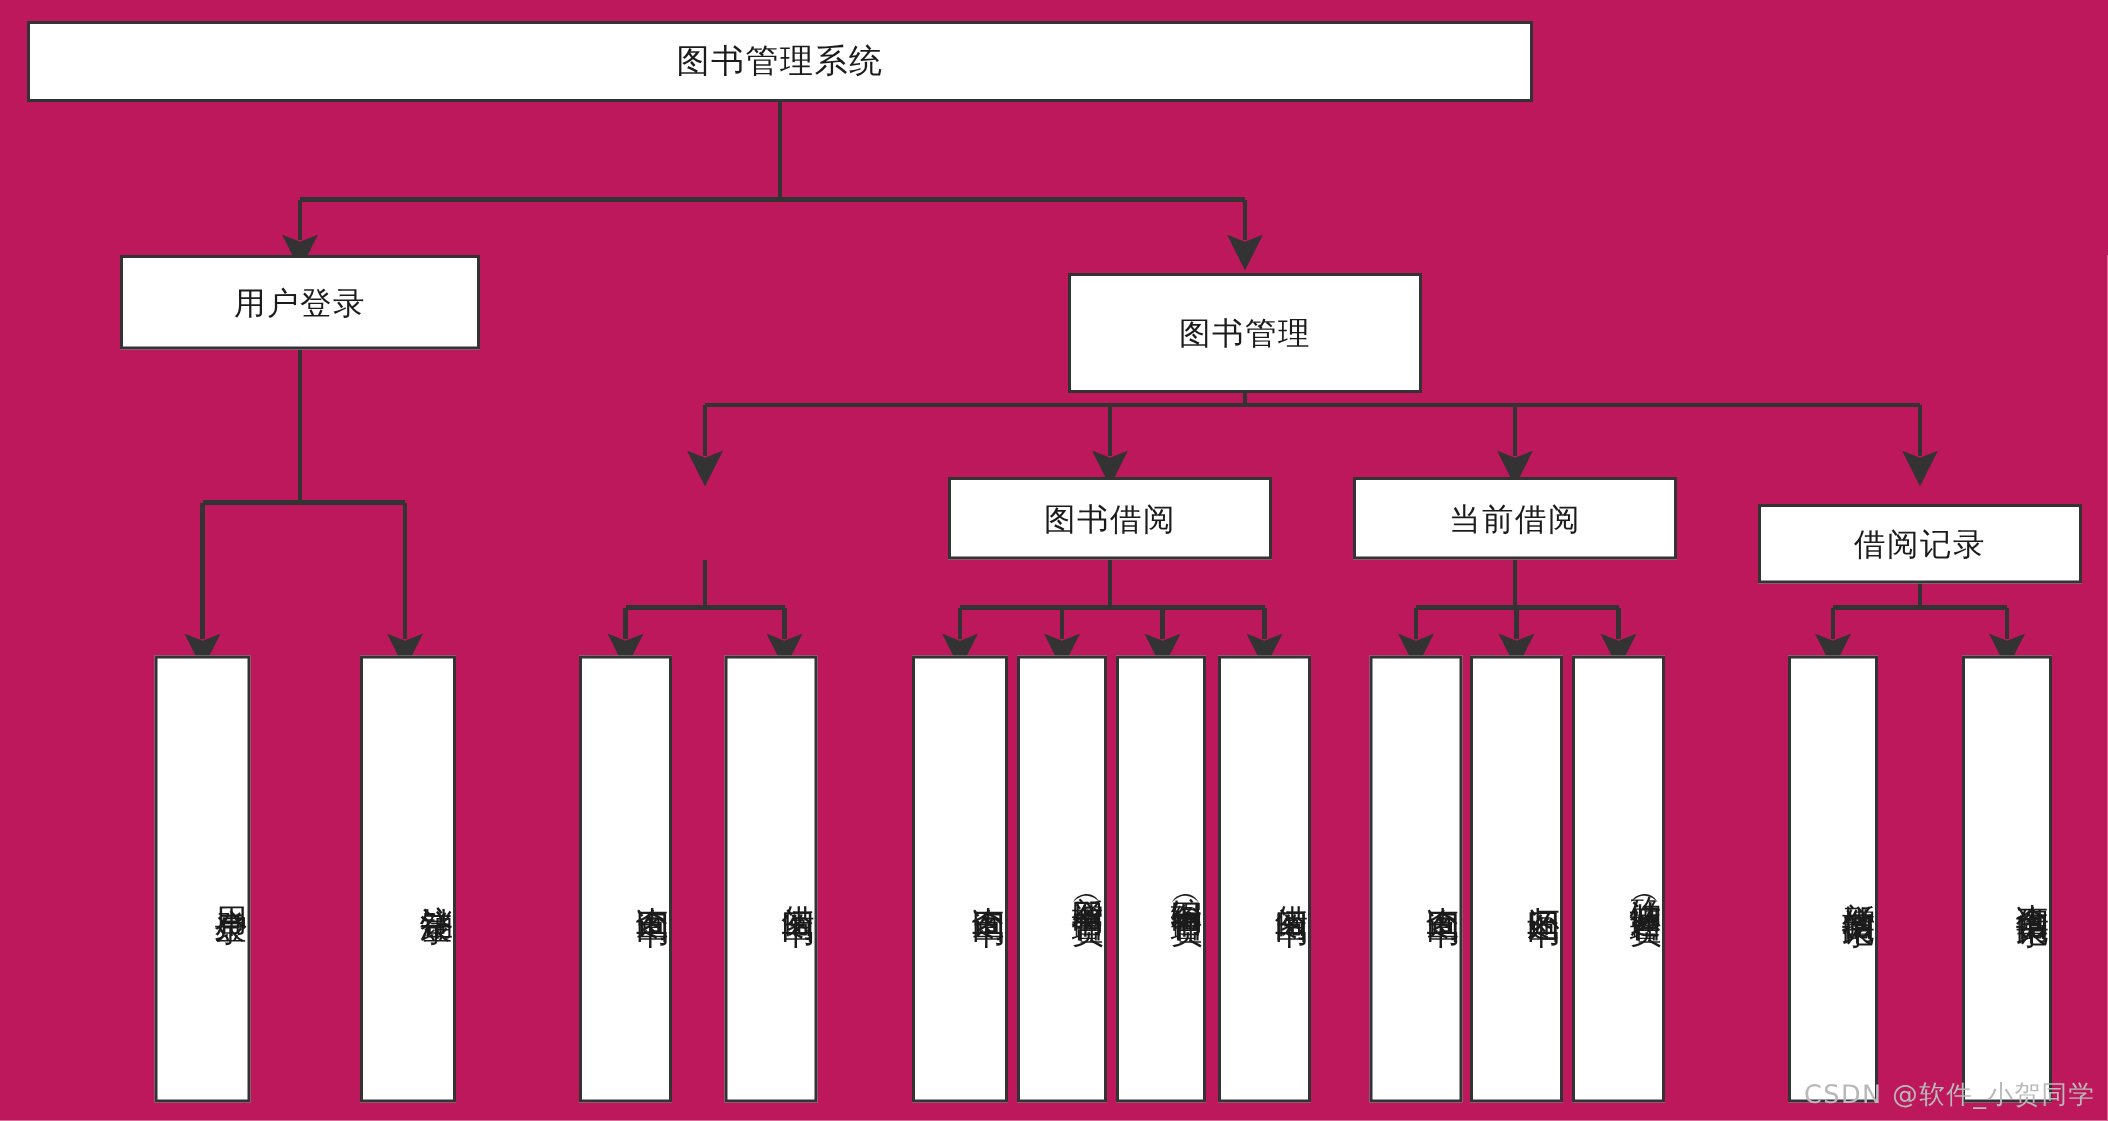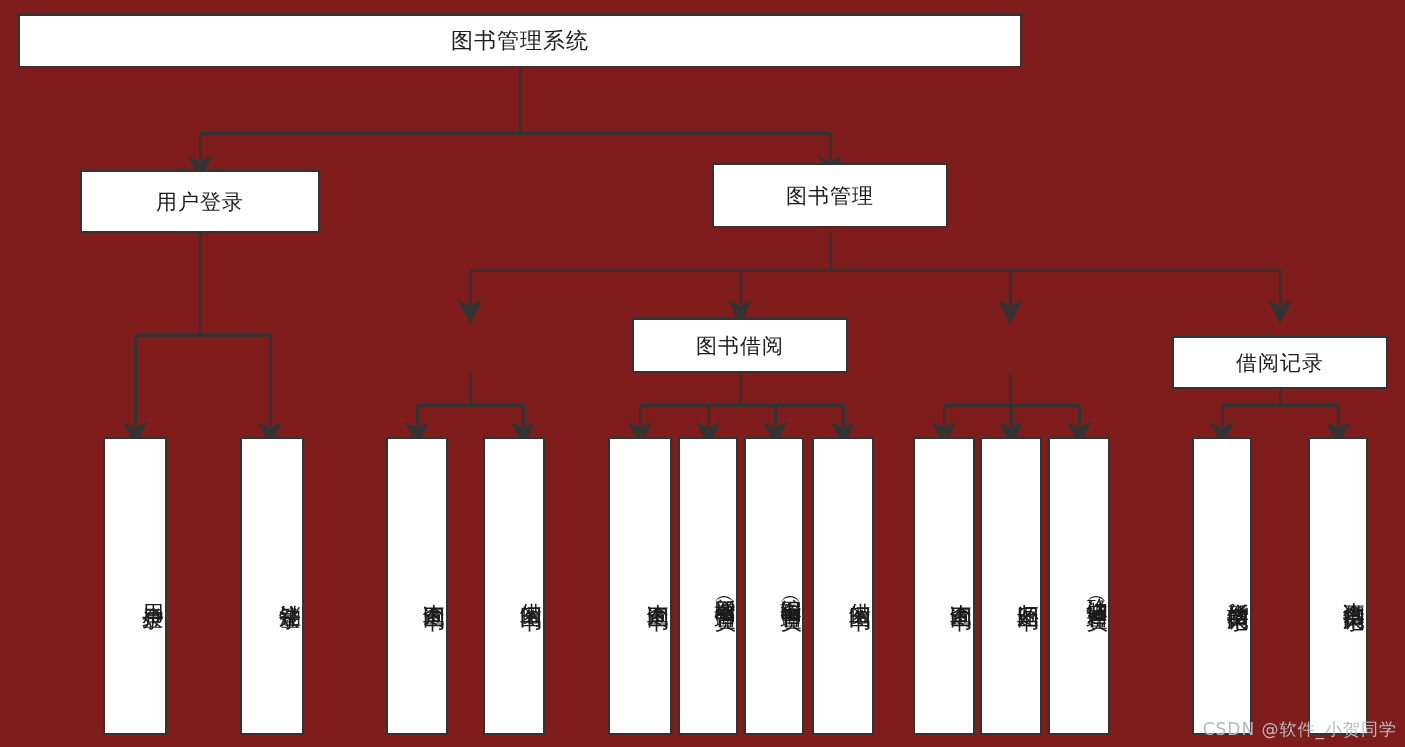--- a/index.html
+++ b/index.html
@@ -1,20 +1,20 @@
 <!DOCTYPE html>
 <html><head>
 <meta charset="utf-8">
 <style>
   html,body{margin:0;padding:0;background:#ffffff;}
   body{
     width:1405px;height:747px;overflow:hidden;
     font-family:"DejaVu Sans","Liberation Sans",sans-serif;
   }
-  #stage{position:relative;width:1405px;height:747px;background:#7f1d1d;}
+  #stage{position:relative;width:1405px;height:747px;background:#be185d;}
   svg#edges{position:absolute;left:0;top:0;width:1405px;height:747px;}
   .node{
     position:absolute;
     background:#ffffff;
     border:2px solid #333333;
     box-sizing:border-box;
     display:flex;align-items:center;justify-content:center;
     color:#1b1b1b;
   }
   .node.horiz{font-size:21px;letter-spacing:1px;}
@@ -93,23 +93,24 @@
       <path d="M1280,373 L1280,405"></path>
       <path d="M1222,405 L1338,405"></path>
       <path d="M1222,405 L1222,426" marker-end="url(#arrow)"></path>
       <path d="M1338,405 L1338,426" marker-end="url(#arrow)"></path>
     </g>
   </svg>
 
   <div class="node root horiz" style="left:18px;top:14px;width:1004px;height:54px;">图书管理系统</div>
 
   <div class="node horiz" style="left:80px;top:170px;width:240px;height:63px;">用户登录</div>
-  <div class="node horiz" style="left:712px;top:163px;width:236px;height:65px;">图书管理</div>
+  <div class="node horiz" style="left:712px;top:182px;width:236px;height:80px;">图书管理</div>
 
   <div class="node horiz" style="left:632px;top:318px;width:216px;height:55px;text-align:right;">图书借阅</div>
+  <div class="node horiz" style="left:902px;top:318px;width:216px;height:55px;">当前借阅</div>
   <div class="node horiz" style="left:1172px;top:336px;width:216px;height:53px;font-family:Liberation Serif, serif;">借阅记录</div>
 
   <div class="node vert" style="left:103px;top:437px;width:64px;height:298px;">用户登录</div>
   <div class="node vert" style="left:240px;top:437px;width:64px;height:298px;">注销登录</div>
 
   <div class="node vert" style="left:386px;top:437px;width:62px;height:298px;">查询图书</div>
   <div class="node vert" style="left:483px;top:437px;width:62px;height:298px;">借阅图书</div>
 
   <div class="node vert" style="left:608px;top:437px;width:64px;height:298px;">查询图书</div>
   <div class="node vert tall" style="left:678px;top:437px;width:60px;height:298px;">新增图书（管理员）</div>

